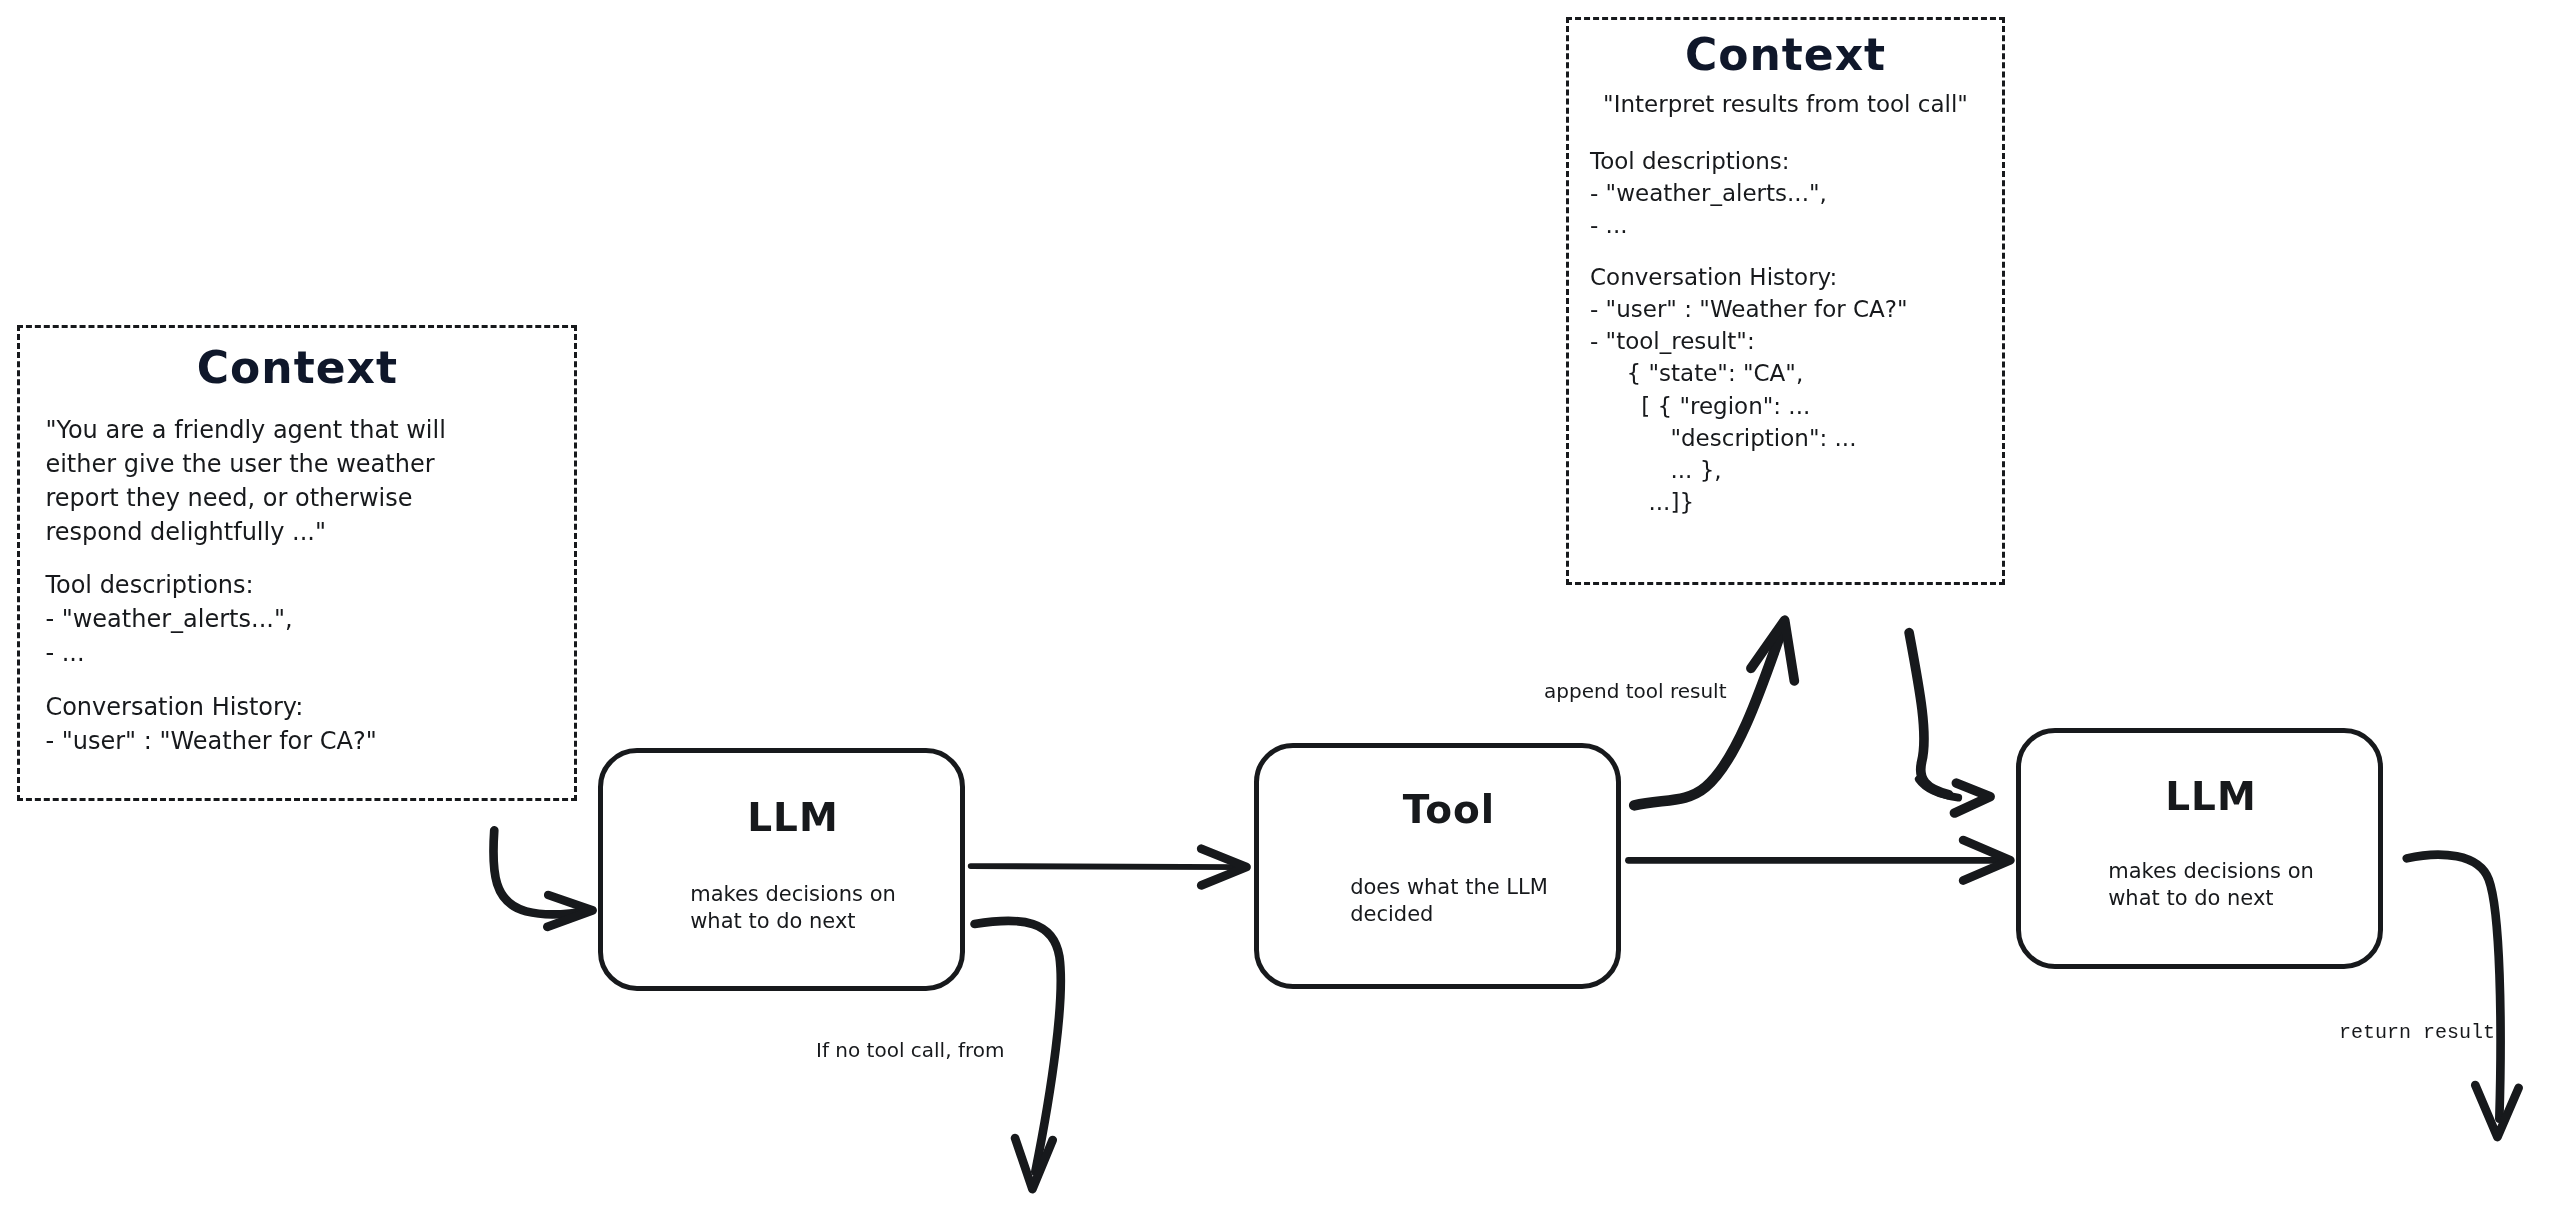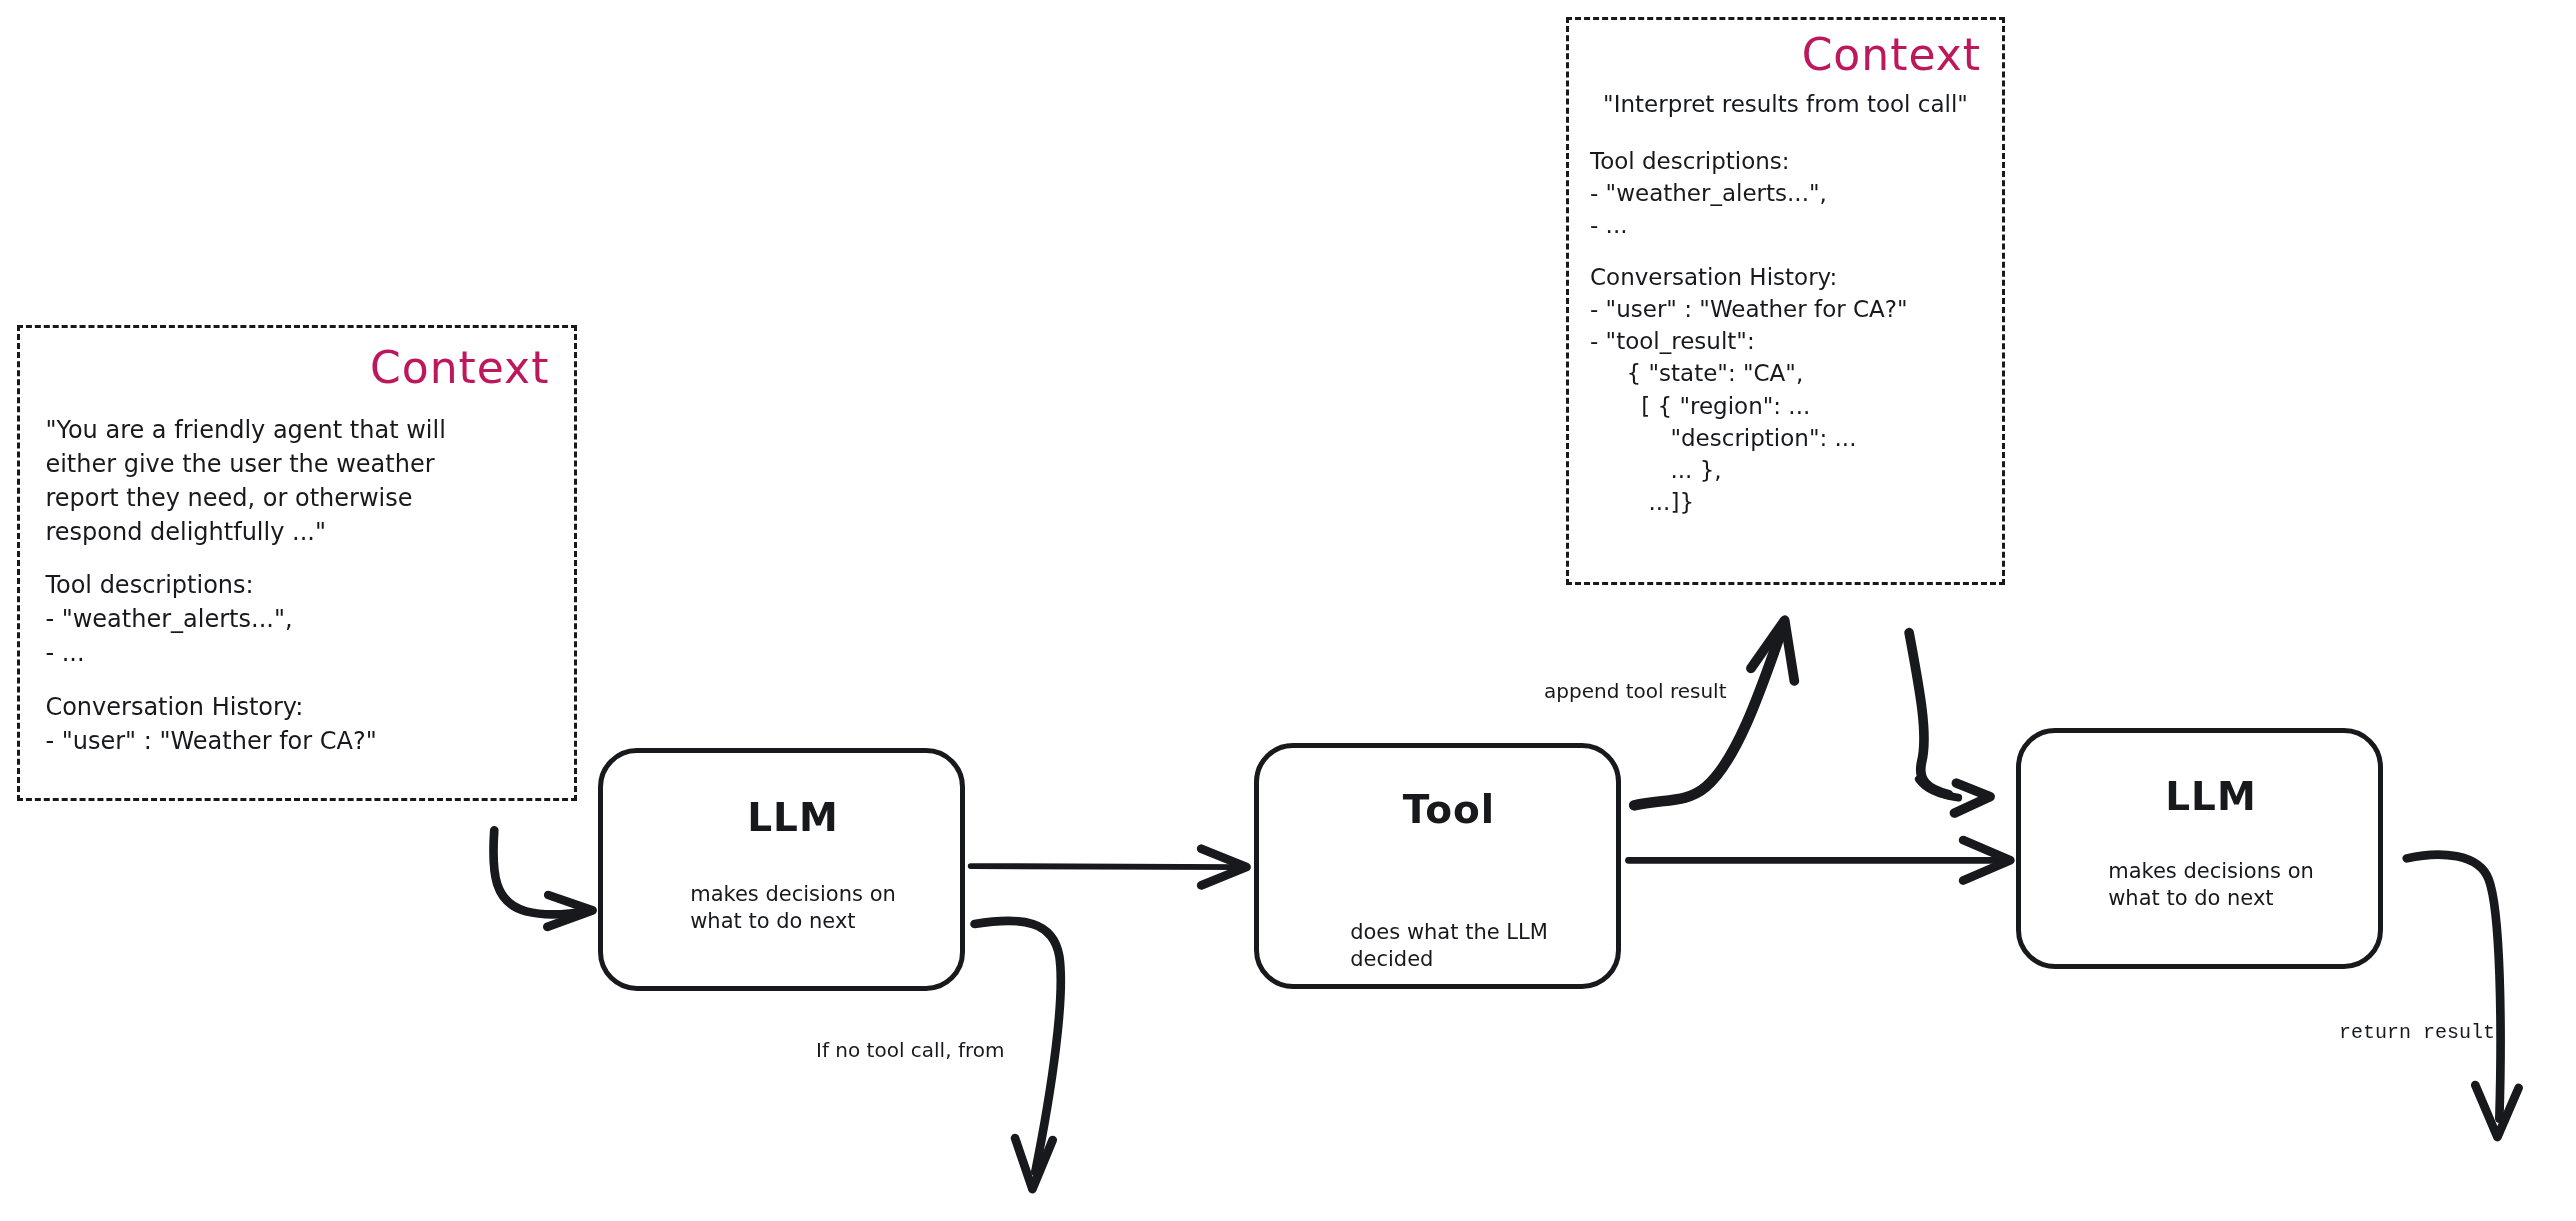--- a/index.html
+++ b/index.html
@@ -18,25 +18,25 @@
   }
 
   
   .context-box {
     position: absolute;
     border: 3.9px dashed #17191c;
     background: transparent;
     box-sizing: border-box;
   }
   .context-title {
-    text-align: right;
+    text-align: center;
     font-size: 44px;
-    font-weight: 400;
+    font-weight: 700;
     letter-spacing: 1px;
-    color: #be185d;
+    color: #0f172a;
     line-height: 1.05;
   }
   .context-body {
     font-size: 24px;
     line-height: 1.42;
     color: #17191c;
     white-space: pre-wrap;
   }
   .context-body.indent-block {
     white-space: pre;
@@ -87,21 +87,21 @@
     line-height: 1.30;
     color: #17191c;
     text-align: left;
     white-space: pre-line;
   }
 
   #node-llm-1 { left: 598px; top: 748px; width: 367px; height: 243px; }
   #node-llm-1 .node-title { margin-top: 42px; }
   #node-llm-1 .node-sub { margin-top: 41px; }
 
-  #node-tool { left: 1254px; top: 743px; width: 367px; height: 246px; gap: 45px; }
+  #node-tool { left: 1254px; top: 743px; width: 367px; height: 246px; }
   #node-tool .node-title { margin-top: 39px; }
   #node-tool .node-sub { margin-top: 42px; }
 
   #node-llm-2 { left: 2016px; top: 728px; width: 367px; height: 241px; }
   #node-llm-2 .node-title { margin-top: 41px; }
   #node-llm-2 .node-sub { margin-top: 39px; }
 
   
   #arrows {
     position: absolute;

